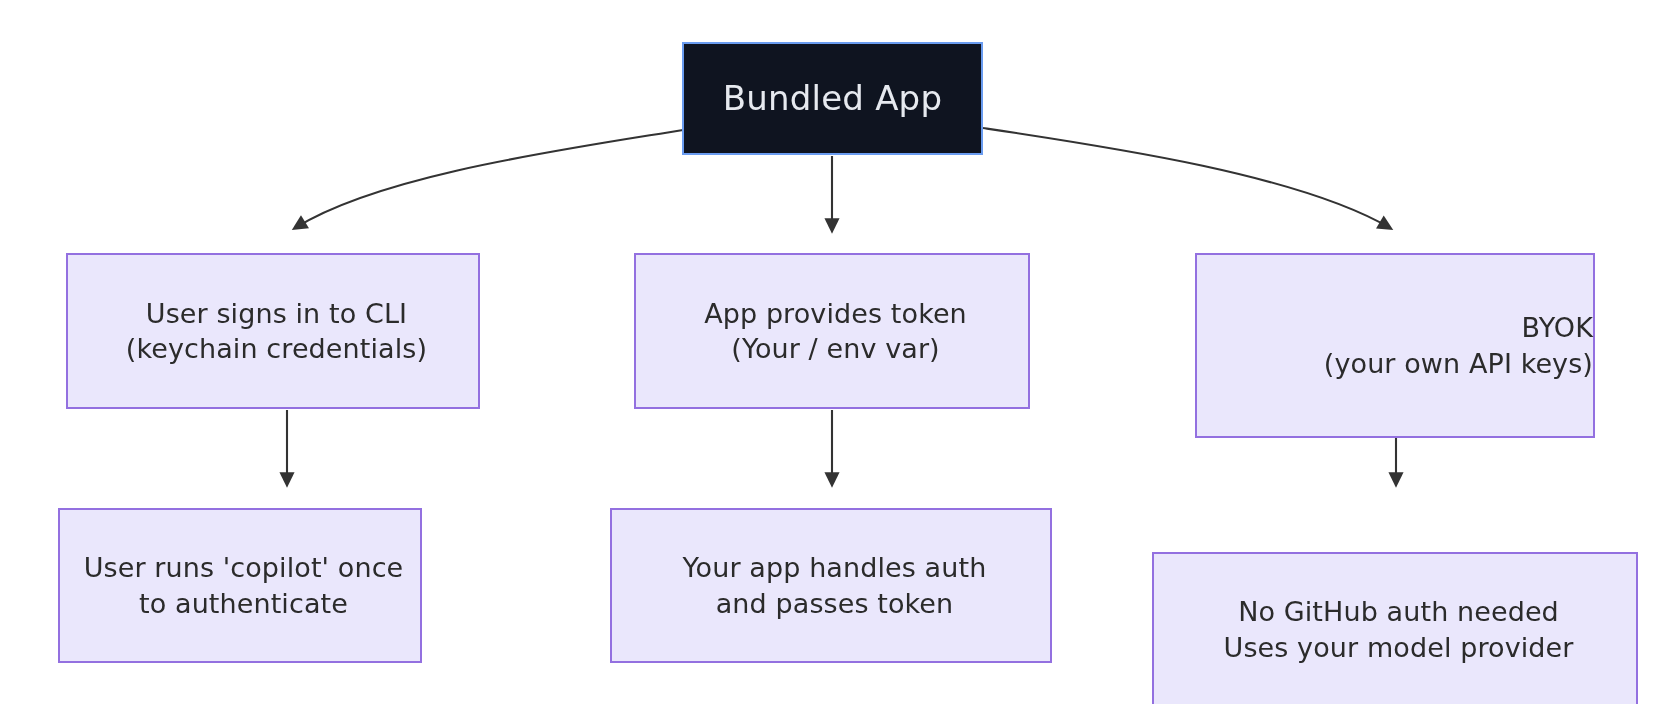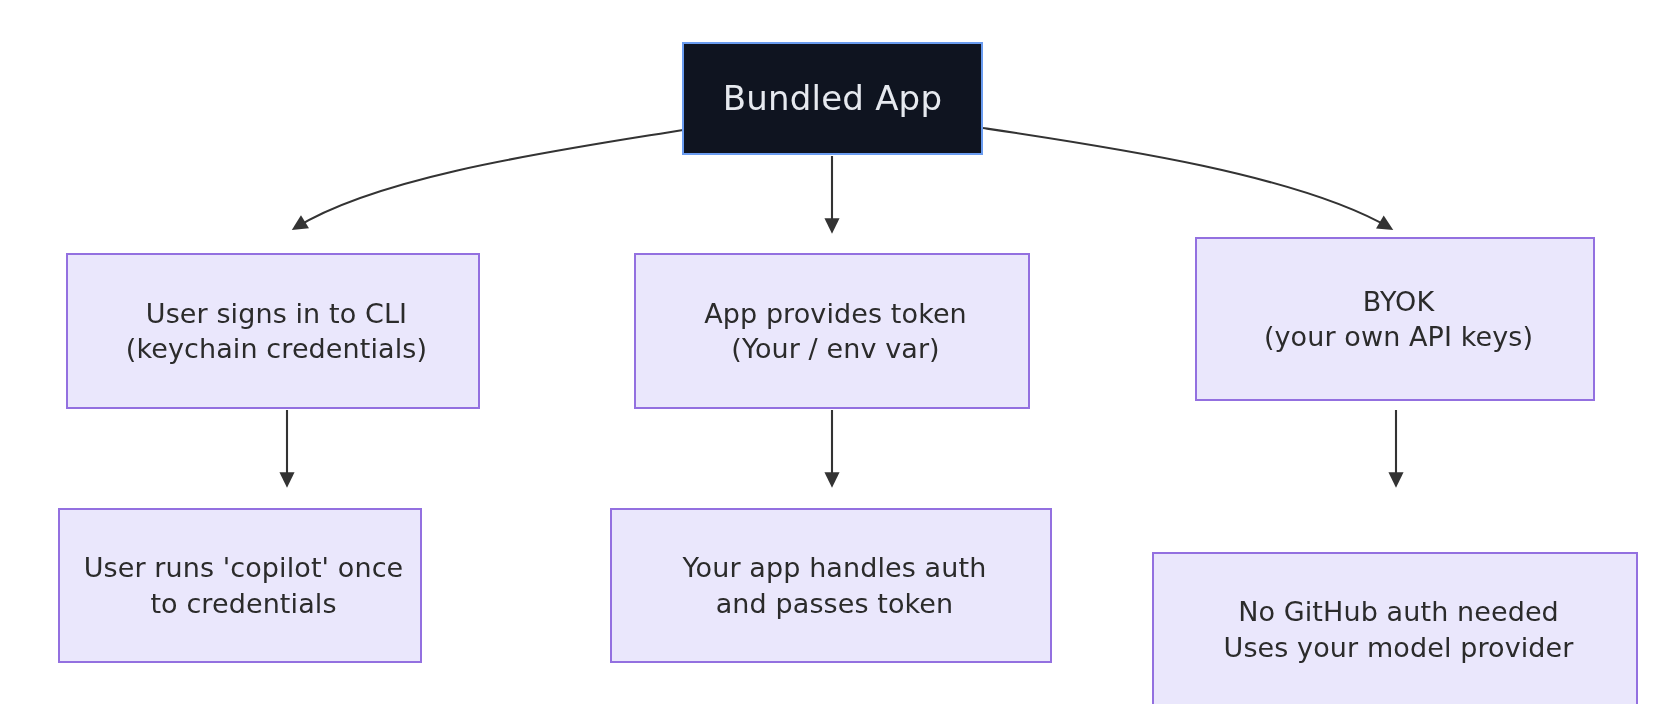--- a/index.html
+++ b/index.html
@@ -55,21 +55,21 @@
     letter-spacing: 0.2px;
   }
   .branch-label {
     font-size: 27px;
     letter-spacing: 0.1px;
   }
   
   #node-root        { left: 682px;  top: 42px;  width: 301px; height: 113px; }
   #node-cli         { left: 66px;   top: 253px; width: 414px; height: 156px; }
   #node-token       { left: 634px;  top: 253px; width: 396px; height: 156px; text-align: center; }
-  #node-byok        { left: 1195px; top: 237px; width: 400px; height: 164px; }
+  #node-byok        { left: 1195px; top: 253px; width: 400px; height: 185px; align-items: flex-end; }
   #node-cli-auth    { left: 58px;   top: 508px; width: 364px; height: 155px; }
   #node-app-login   { left: 610px;  top: 508px; width: 442px; height: 155px; }
   #node-no-auth     { left: 1152px; top: 508px; width: 486px; height: 155px; margin-top: 44px; }
 </style>
 </head>
 <body>
 
 <div id="diagram">
 
   <svg id="edge-layer" viewBox="0 0 1674 704" width="1674" height="704" xmlns="http://www.w3.org/2000/svg">
@@ -106,21 +106,21 @@
     <span class="node-line branch-label">(Your / env var)</span>
   </div>
 
   <div class="node node-branch" id="node-byok">
     <span class="node-line branch-label">BYOK</span>
     <span class="node-line branch-label">(your own API keys)</span>
   </div>
 
   <div class="node node-branch" id="node-cli-auth">
     <span class="node-line branch-label">User runs 'copilot' once</span>
-    <span class="node-line branch-label">to credentials</span>
+    <span class="node-line branch-label">to authenticate</span>
   </div>
 
   <div class="node node-branch" id="node-app-login">
     <span class="node-line branch-label">Your app handles auth</span>
     <span class="node-line branch-label">and passes token</span>
   </div>
 
   <div class="node node-branch" id="node-no-auth">
     <span class="node-line branch-label">No GitHub auth needed</span>
     <span class="node-line branch-label">Uses your model provider</span>

